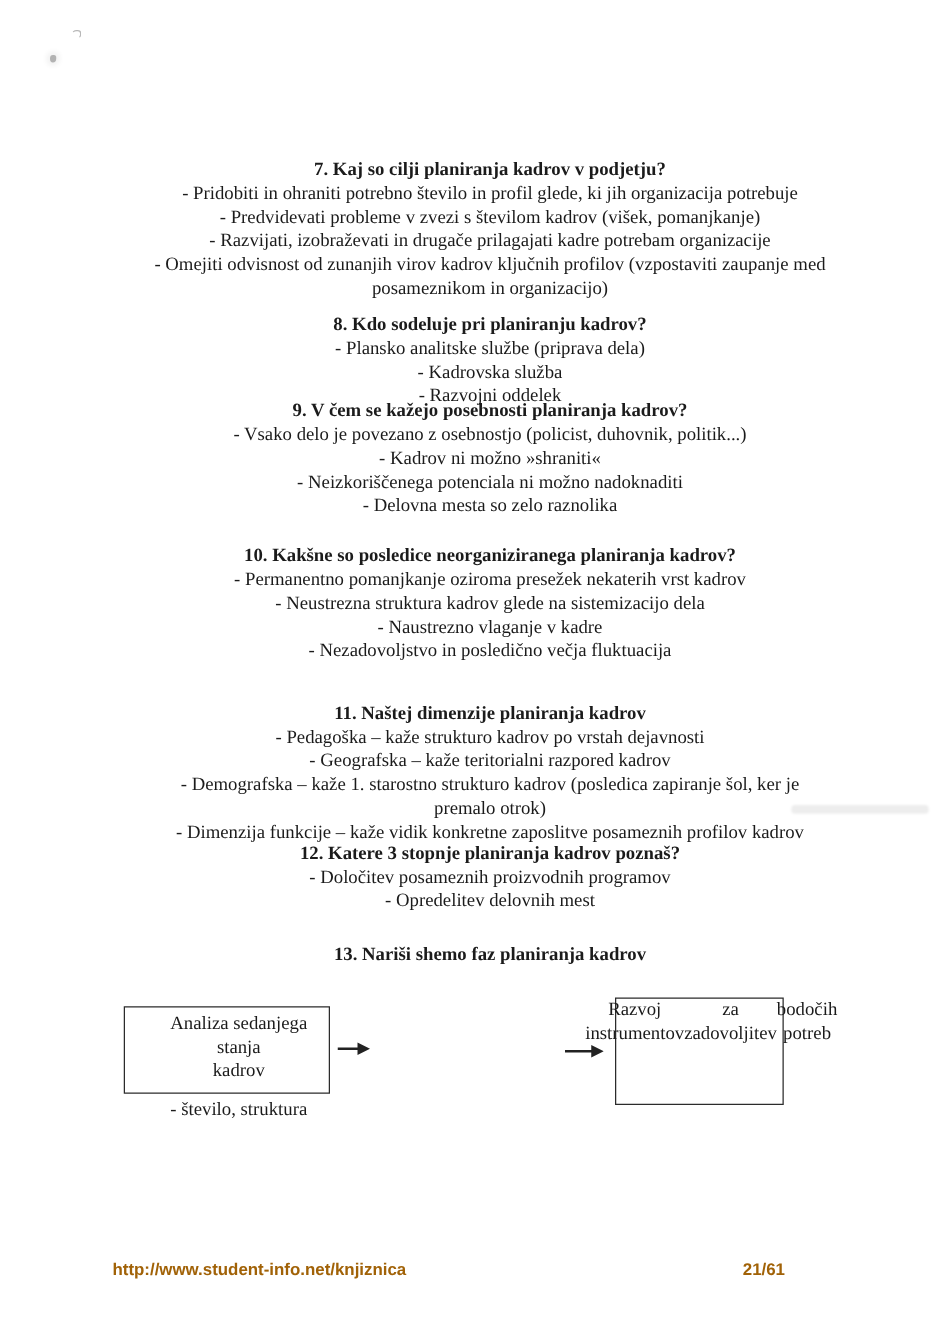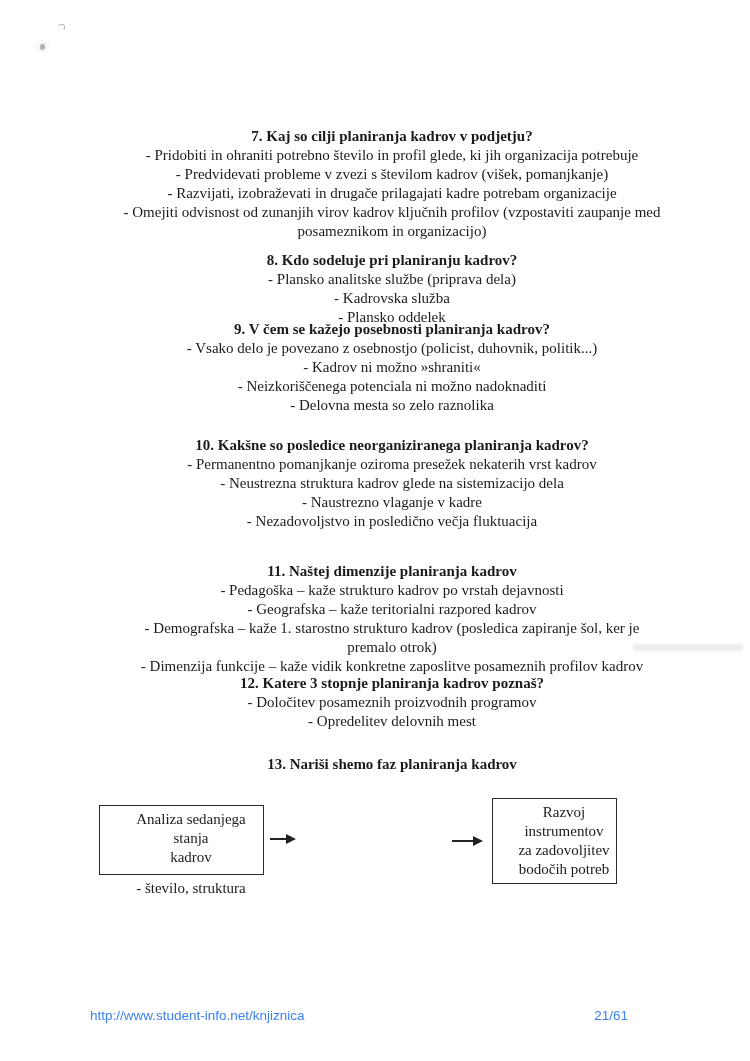--- a/index.html
+++ b/index.html
@@ -42,38 +42,38 @@
     box-sizing: border-box;
     padding-left: 19px;
   }
   #box-left {
     left: 99px; top: 805px;
     width: 165px; height: 70px;
     padding-top: 4px;
   }
   #box-right {
     left: 492px; top: 798px;
-    width: 125px; height: 86px;
-    display: flex; flex-direction: column;
+    width: 135px; height: 86px;
+    display: flex; flex-direction: row;
     justify-content: center;
   }
   .bx-gap { height: 12px; }
   .arrow { position: absolute; }
 
   
   .footer {
     position: absolute;
     left: 90px; top: 1008px;
     width: 538px;
     display: flex;
     justify-content: space-between;
     font-family: "Liberation Sans", sans-serif;
-    font-weight: normal;
+    font-weight: bold;
     font-size: 13.5px;
-    color: #3b82f6;
+    color: #a16207;
   }
 
   
   .speck1 {
     position: absolute; left: 57px; top: 24px;
     width: 6px; height: 5px;
     border: 1px solid rgba(0,0,0,0.28);
     border-radius: 60% 40% 50% 50%;
     border-bottom-color: transparent; border-left-color: transparent;
   }
@@ -107,21 +107,21 @@
     <div class="ln">- Predvidevati probleme v zvezi s številom kadrov (višek, pomanjkanje)</div>
     <div class="ln">- Razvijati, izobraževati in drugače prilagajati kadre potrebam organizacije</div>
     <div class="ln">- Omejiti odvisnost od zunanjih virov kadrov ključnih profilov (vzpostaviti zaupanje med</div>
     <div class="ln">posameznikom in organizacijo)</div>
   </div>
 
   <div class="section" id="s8">
     <div class="heading">8. Kdo sodeluje pri planiranju kadrov?</div>
     <div class="ln">- Plansko analitske službe (priprava dela)</div>
     <div class="ln">- Kadrovska služba</div>
-    <div class="ln">- Plansko oddelek</div>
+    <div class="ln">- Razvojni oddelek</div>
   </div>
 
   <div class="section" id="s9">
     <div class="heading">9. V čem se kažejo posebnosti planiranja kadrov?</div>
     <div class="ln">- Vsako delo je povezano z osebnostjo (policist, duhovnik, politik...)</div>
     <div class="ln">- Kadrov ni možno »shraniti«</div>
     <div class="ln">- Neizkoriščenega potenciala ni možno nadoknaditi</div>
     <div class="ln">- Delovna mesta so zelo raznolika</div>
   </div>
 

